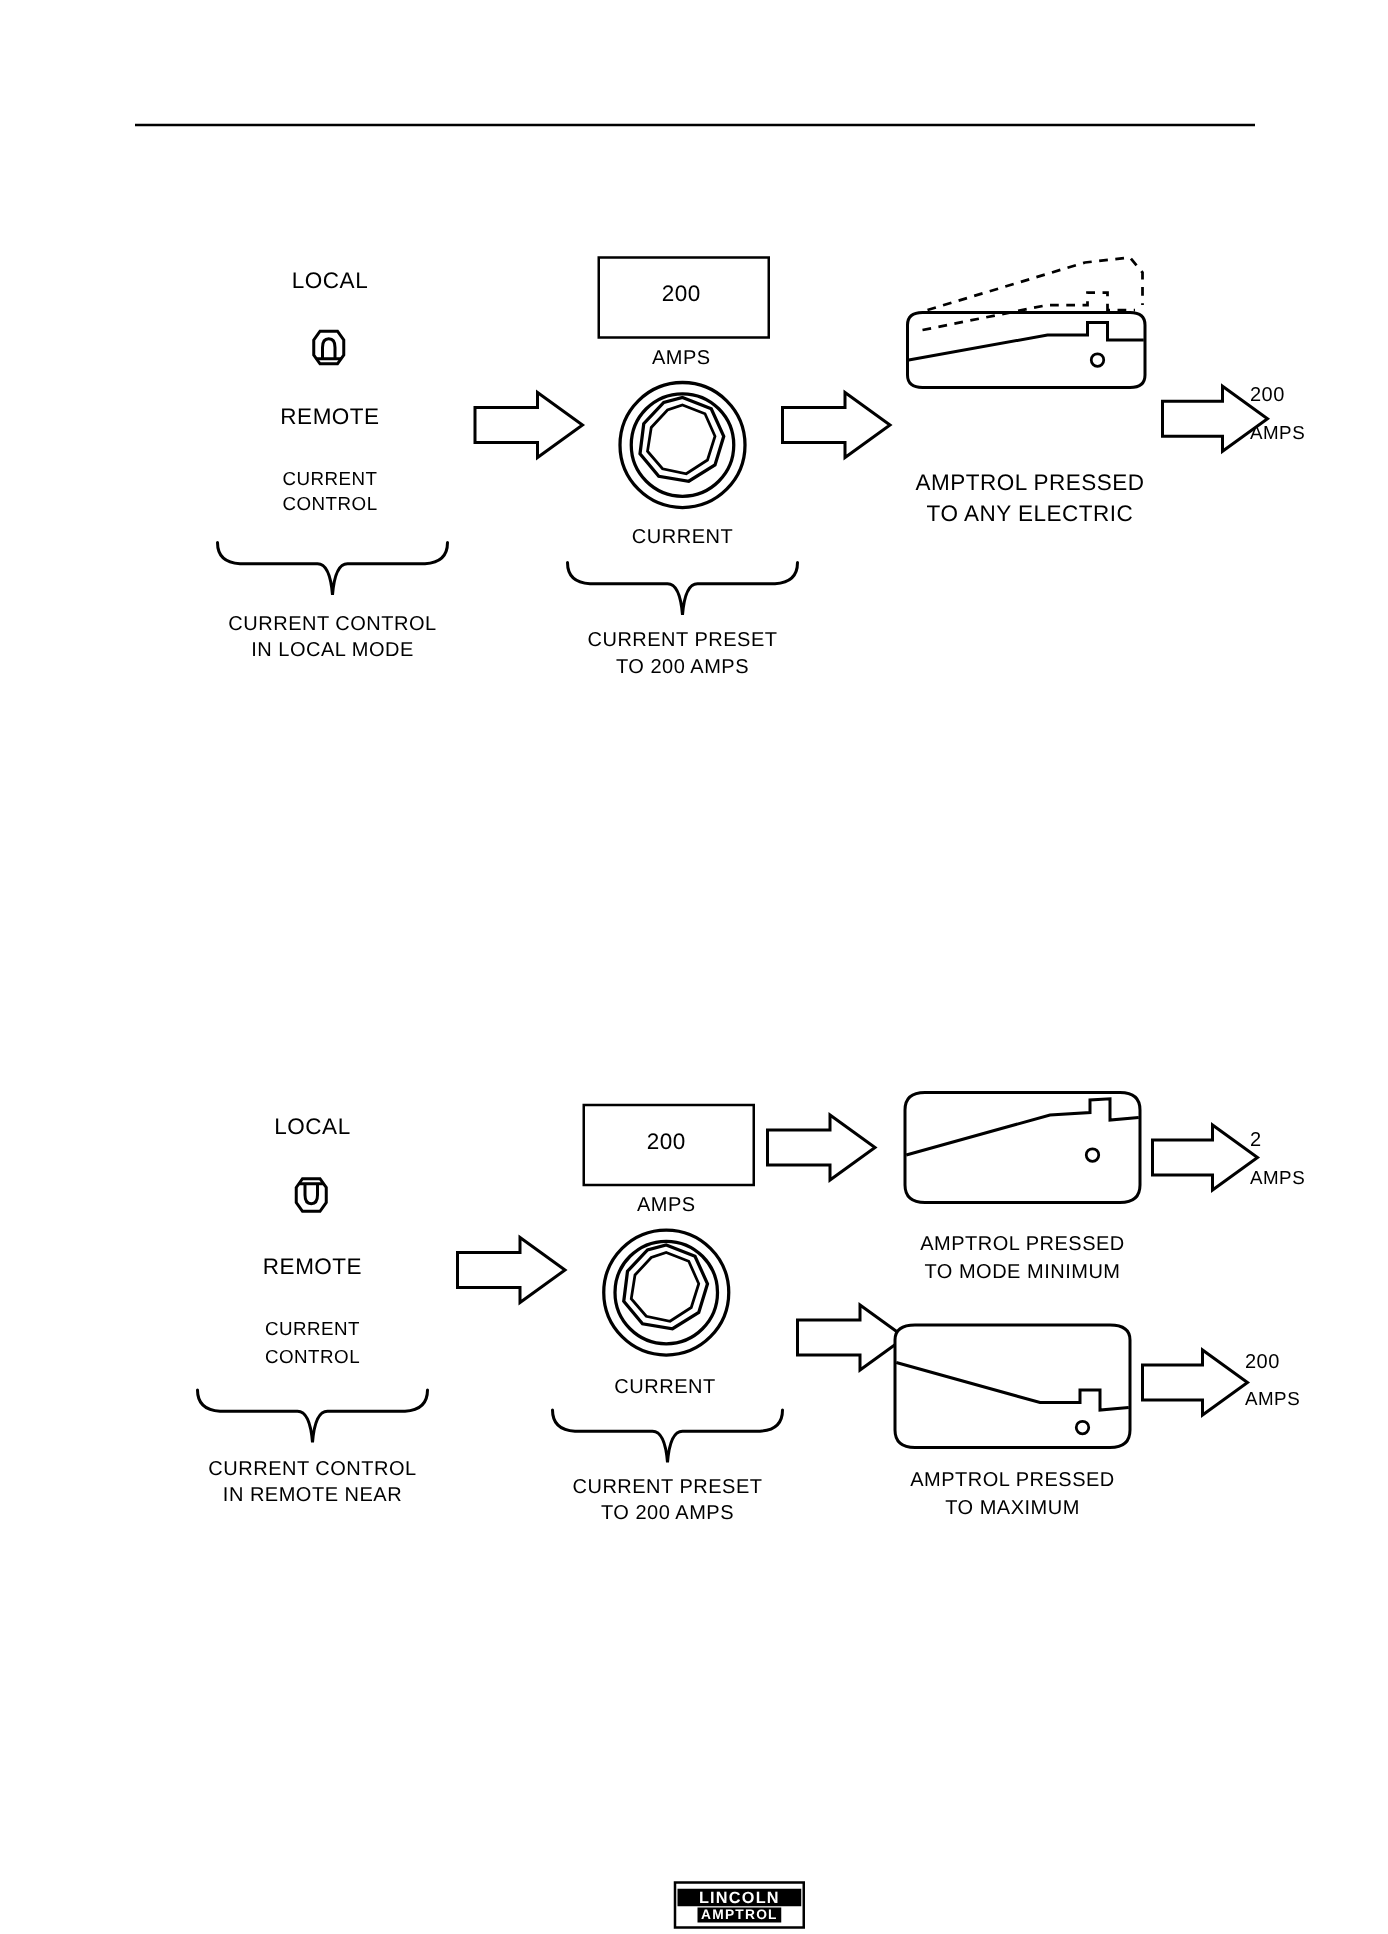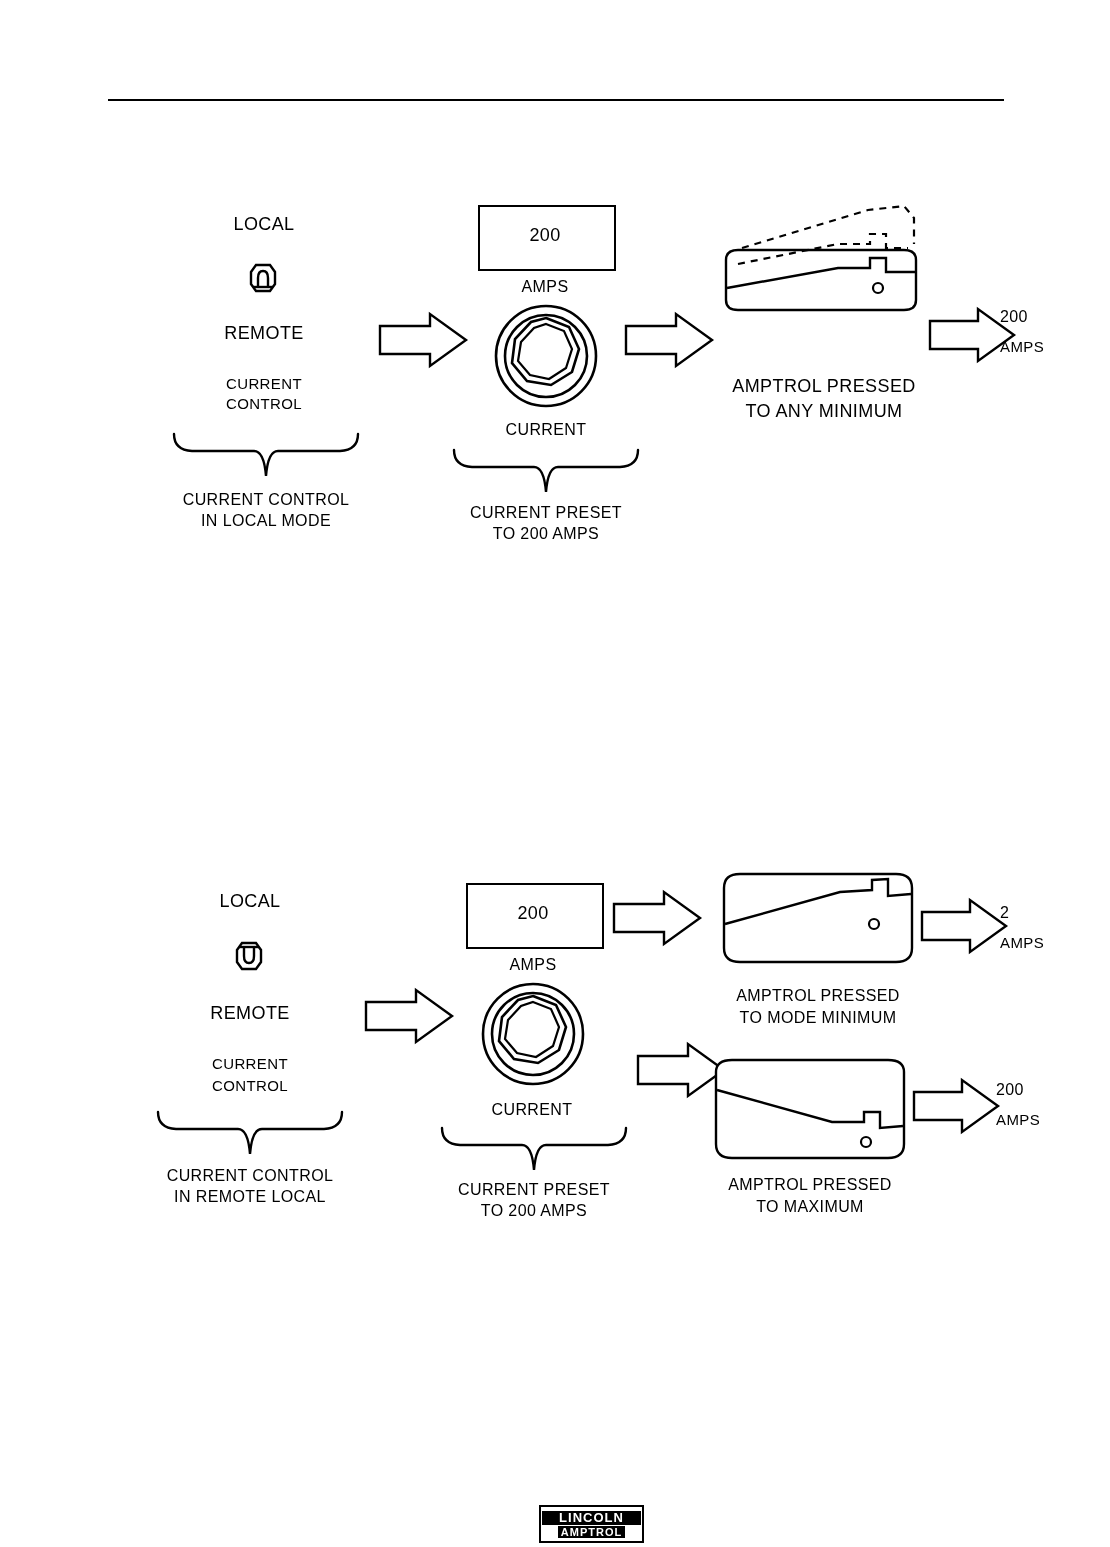--- a/index.html
+++ b/index.html
@@ -101,21 +101,21 @@
         <path d="M9 92 L120 72 L152 72 L152 62 L168 62 L168 76 L197 76" fill="none" stroke="#000" stroke-width="2.4"></path>
 
         <circle cx="160" cy="92" r="5" fill="none" stroke="#000" stroke-width="2.2"></circle>
 
         <path d="M20 68 L120 48 L152 48 L152 38 L168 38 L168 52 L190 52" fill="none" stroke="#000" stroke-width="2.2" stroke-dasharray="7 6"></path>
 
         <path d="M24 52 L150 14 L186 10 L196 22 L196 48" fill="none" stroke="#000" stroke-width="2.2" stroke-dasharray="7 6"></path>
       </svg>
     </div>
     <div class="abs txt big" style="left:690px;top:375px;width:268px;">AMPTROL PRESSED</div>
-    <div class="abs txt big" style="left:690px;top:400px;width:268px;">TO ANY MINIMUM</div>
+    <div class="abs txt big" style="left:690px;top:400px;width:268px;">TO ANY ELECTRIC</div>
 
     <div class="abs" style="left:928px;top:307px;">
       <svg width="88" height="56" viewBox="0 0 88 56">
         <path d="M2 14 L50 14 L50 2 L86 28 L50 54 L50 42 L2 42 Z" fill="#fff" stroke="#000" stroke-width="2.4" stroke-linejoin="miter"></path>
       </svg>
     </div>
 
     <div class="abs txt med" style="left:1000px;top:307px;width:90px;text-align:left;">200</div>
     <div class="abs txt" style="left:1000px;top:338px;width:90px;text-align:left;">AMPS</div>
   </div>
@@ -136,21 +136,21 @@
 
     <div class="abs txt" style="left:162px;top:1055px;width:176px;">CURRENT</div>
     <div class="abs txt" style="left:162px;top:1077px;width:176px;">CONTROL</div>
 
     <div class="abs" style="left:154px;top:1110px;">
       <svg width="192" height="46" viewBox="0 0 192 46">
         <path d="M4 2 Q4 18 22 19 L84 19 Q94 19 96 44 Q98 19 108 19 L170 19 Q188 18 188 2" fill="none" stroke="#000" stroke-width="2.4" stroke-linecap="round"></path>
       </svg>
     </div>
     <div class="abs txt med" style="left:152px;top:1166px;width:196px;">CURRENT CONTROL</div>
-    <div class="abs txt med" style="left:152px;top:1187px;width:196px;">IN REMOTE LOCAL</div>
+    <div class="abs txt med" style="left:152px;top:1187px;width:196px;">IN REMOTE NEAR</div>
 
     <div class="abs" style="left:364px;top:988px;">
       <svg width="90" height="56" viewBox="0 0 90 56">
         <path d="M2 14 L52 14 L52 2 L88 28 L52 54 L52 42 L2 42 Z" fill="#fff" stroke="#000" stroke-width="2.4" stroke-linejoin="miter"></path>
       </svg>
     </div>
 
     <div class="abs" style="left:466px;top:883px;width:134px;height:62px;border:2.5px solid #000;background:#fff;"></div>
     <div class="abs txt big" style="left:466px;top:902px;width:134px;">200</div>
     <div class="abs txt med" style="left:466px;top:955px;width:134px;">AMPS</div>

